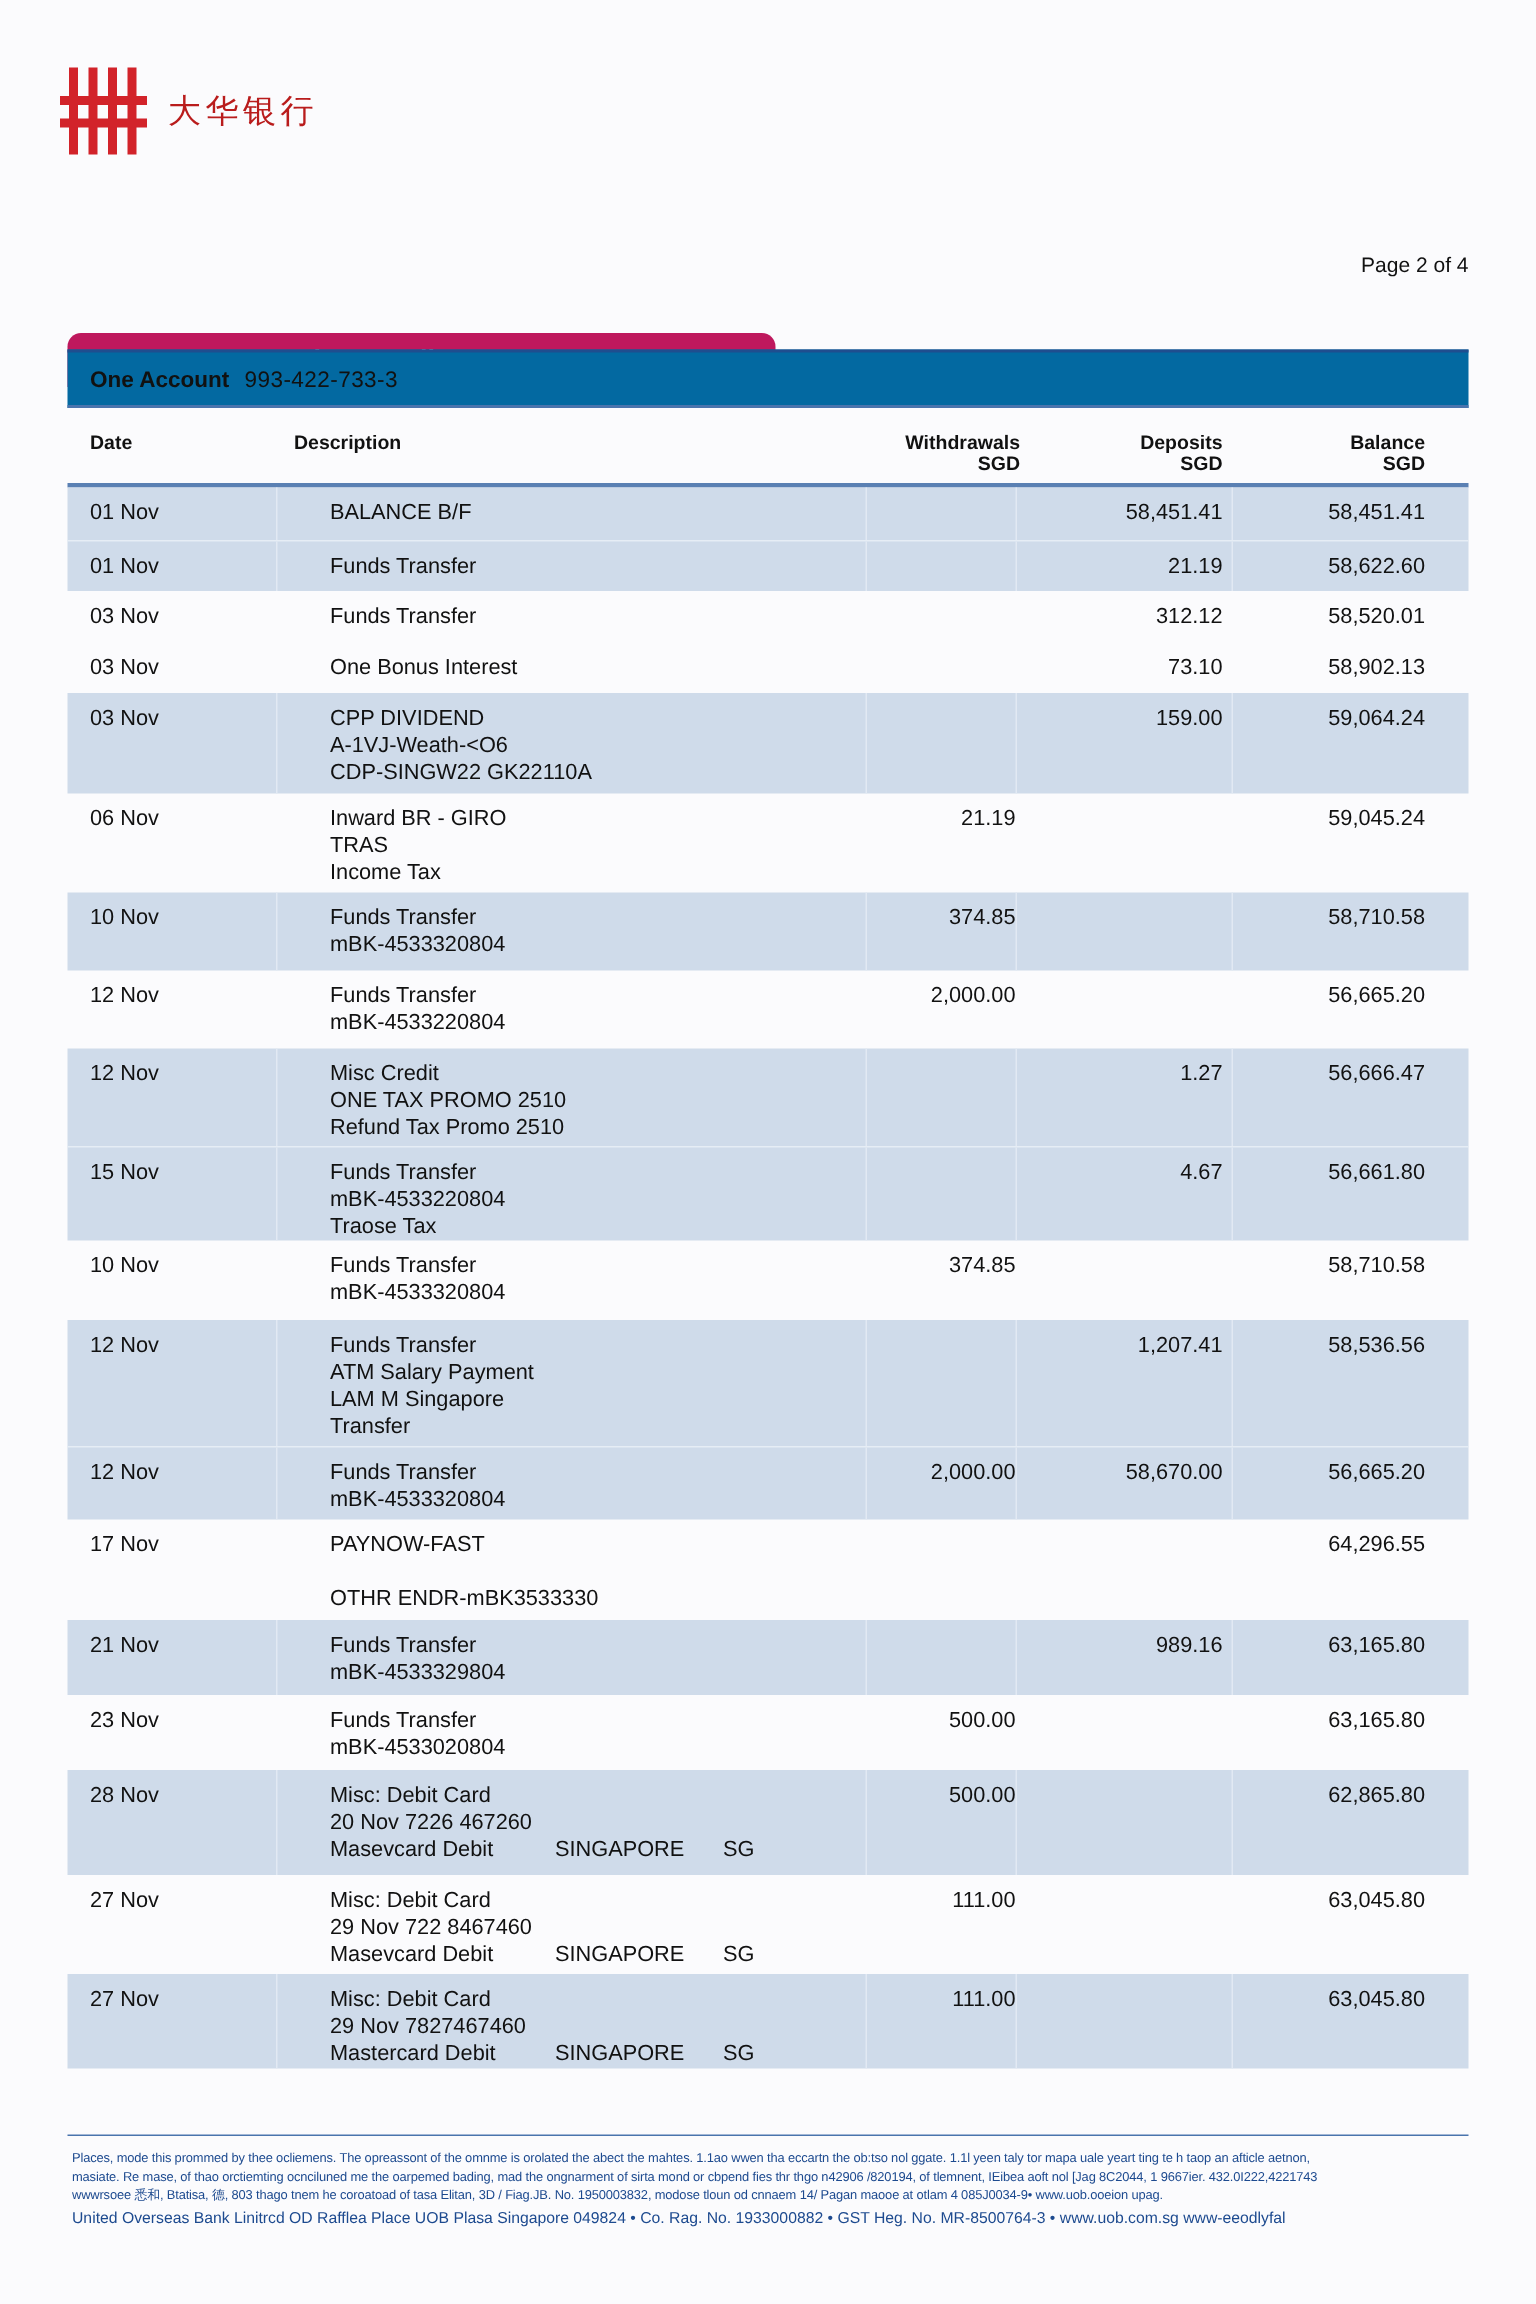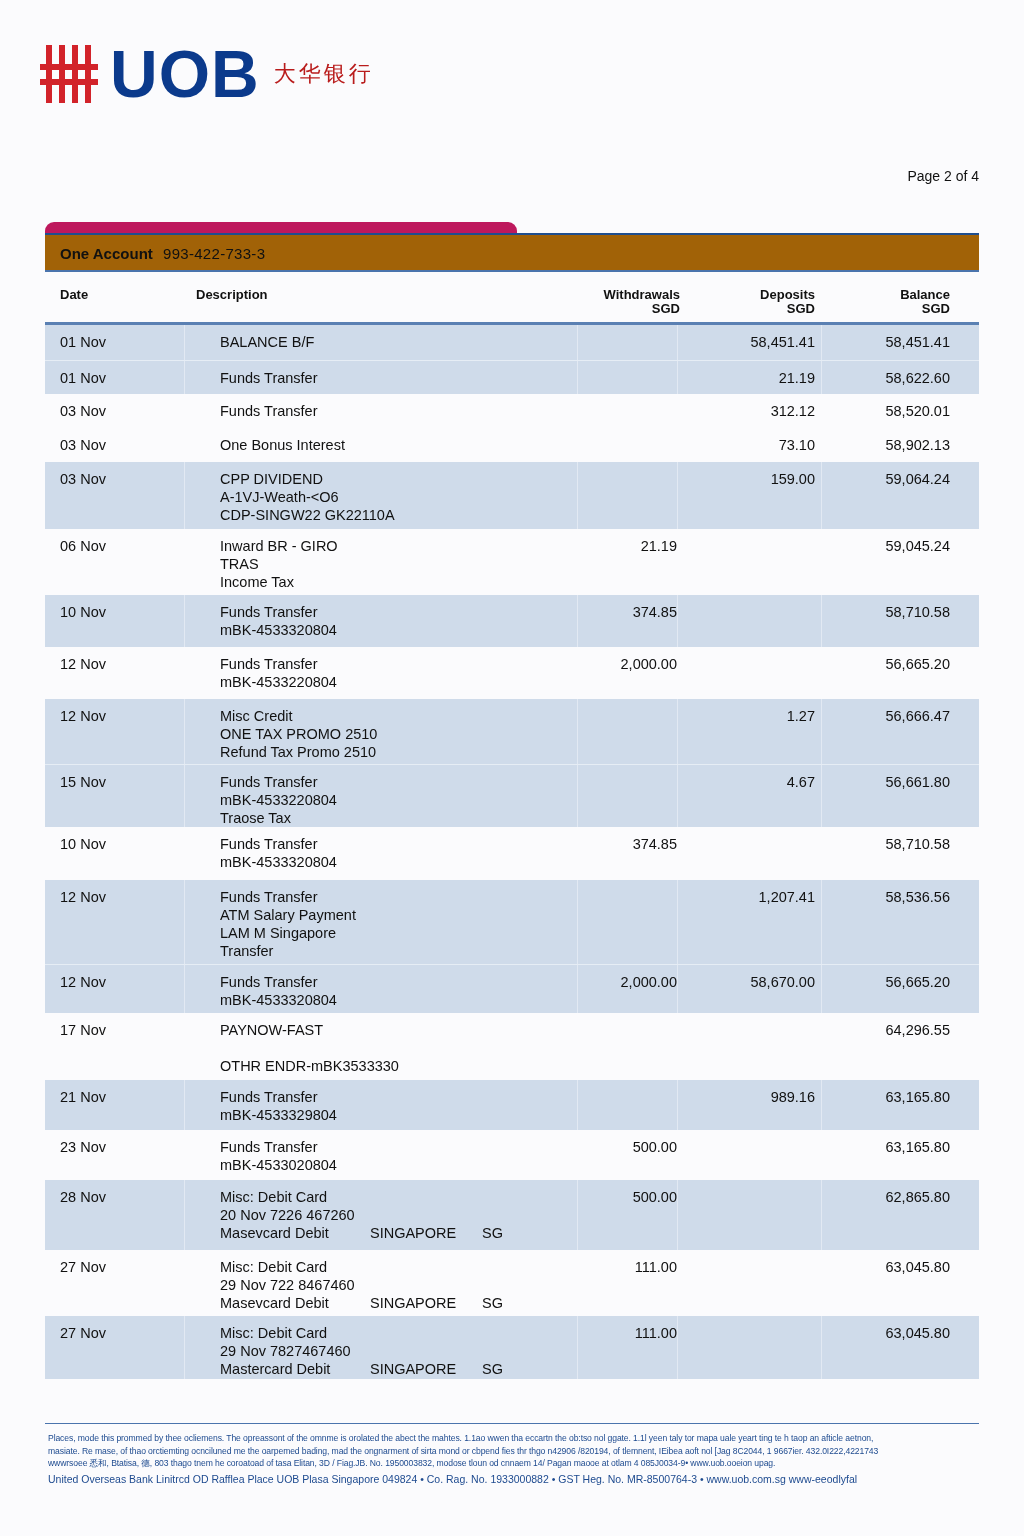--- a/index.html
+++ b/index.html
@@ -10,21 +10,21 @@
   .logo-mark { width: 58px; height: 58px; position: relative; }
   .logo-mark .v { position: absolute; top: 0; width: 6px; height: 58px; background: #d2232a; }
   .logo-mark .h { position: absolute; left: 0; width: 58px; height: 6px; background: #d2232a; }
   .logo-text { font-family: "Liberation Sans", sans-serif; font-weight: 700; font-size: 66px; color: #0b3a8c; letter-spacing: 1px; margin-left: 12px; line-height: 60px; }
   .logo-cn { font-family: "DejaVu Sans", sans-serif; font-size: 22px; color: #b91c1c; margin-left: 14px; letter-spacing: 3px; }
 
   .page-num { position: absolute; right: 45px; top: 168px; font-size: 14px; color: #111; }
 
   .section-tab { position: absolute; left: 45px; top: 198px; width: 472px; height: 36px; background: #be185d; border-radius: 9px 9px 0 0; margin-top: 24px; }
   .section-tab span { position: absolute; left: 13px; top: 8px; color: #fff; font-weight: 700; font-size: 18px; }
-  .account-bar { position: absolute; left: 45px; top: 233px; width: 934px; height: 39px; background: #a16207; border-top: 2px solid #1f4e8f; border-bottom: 2px solid #4a74ad; }
+  .account-bar { position: absolute; left: 45px; top: 233px; width: 934px; height: 39px; background: #0369a1; border-top: 2px solid #1f4e8f; border-bottom: 2px solid #4a74ad; }
   .account-bar .lbl { position: absolute; left: 15px; top: 10px; font-weight: 700; font-size: 15px; }
   .account-bar .num { position: absolute; left: 118px; top: 10px; font-weight: 400; font-size: 15px; letter-spacing: 0.3px; }
 
   .thead { position: absolute; left: 45px; top: 272px; width: 934px; height: 53px; border-bottom: 3px solid #5a80b3; font-weight: 700; font-size: 13px; }
   .thead div { position: absolute; top: 16px; line-height: 14px; }
   .th-date { left: 15px; }
   .th-desc { left: 151px; }
   .th-wd { right: 299px; text-align: right; }
   .th-dep { right: 164px; text-align: right; }
   .th-bal { right: 29px; text-align: right; }
@@ -56,21 +56,20 @@
 
 <div class="logo">
   <div class="logo-mark">
     <div class="v" style="left:6px"></div>
     <div class="v" style="left:19px"></div>
     <div class="v" style="left:32px"></div>
     <div class="v" style="left:45px"></div>
     <div class="h" style="top:19px"></div>
     <div class="h" style="top:34px"></div>
   </div>
-  <span class="logo-text">UOB</span>
   <span class="logo-cn">大华银行</span>
 </div>
 
 <div class="page-num">Page 2 of 4</div>
 
 <div class="section-tab">
   <span>Account Transaction Details</span>
 </div>
 <div class="account-bar">
   <span class="lbl">One Account</span>

